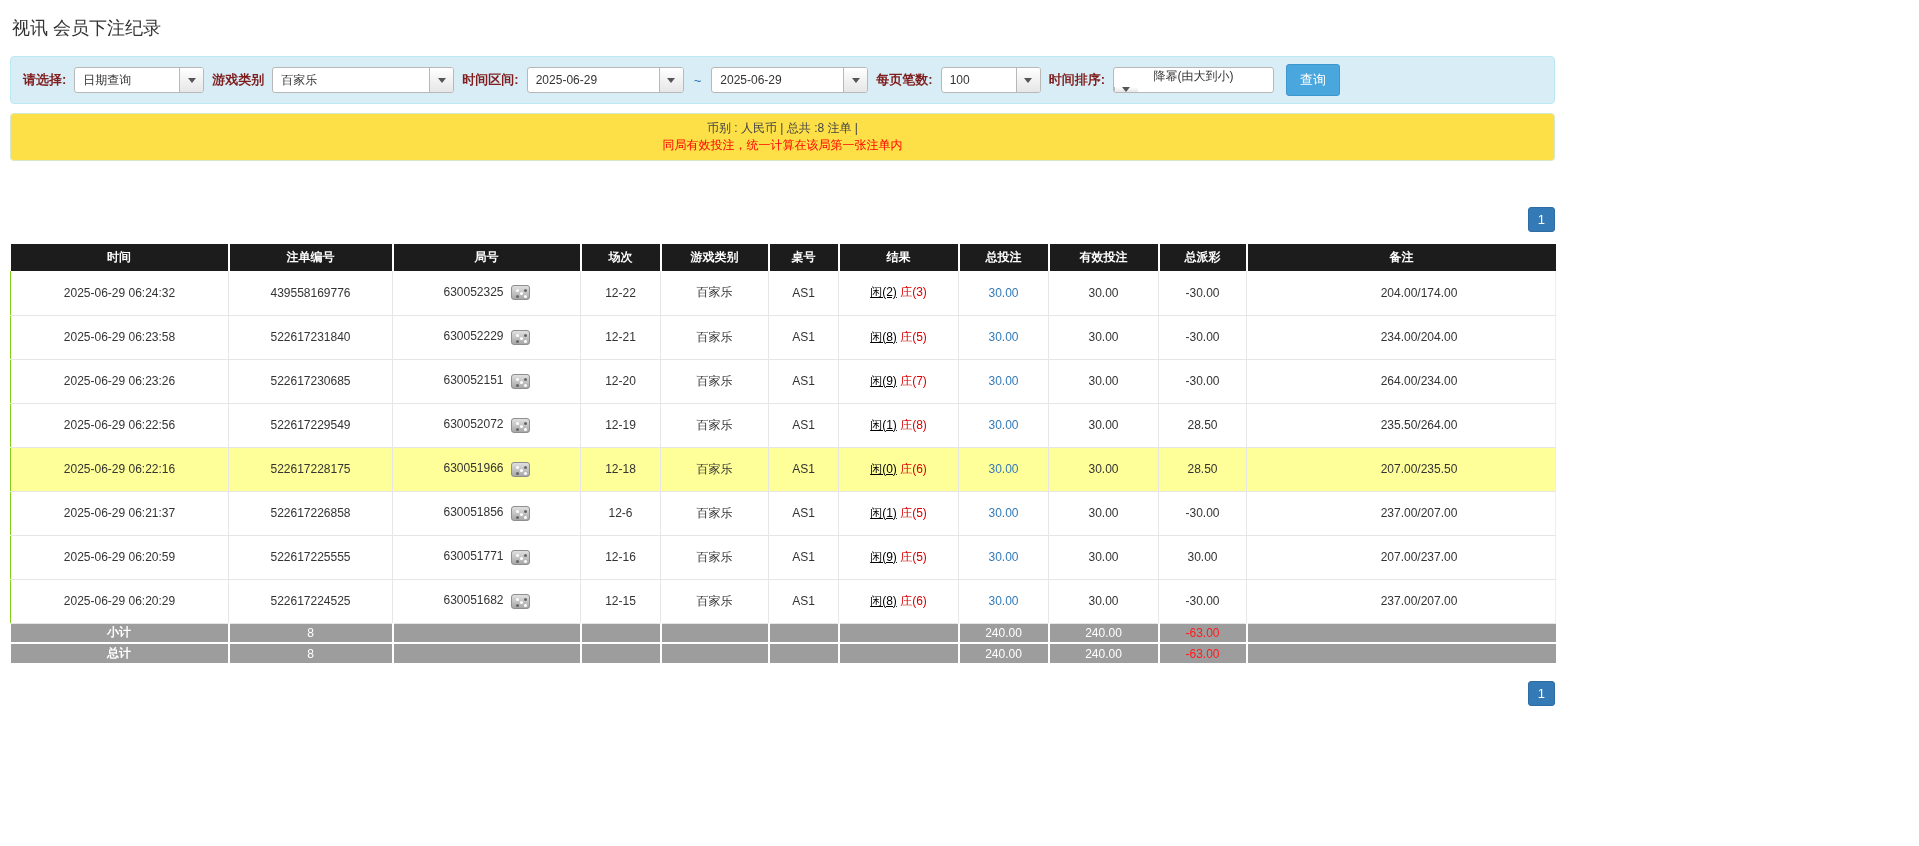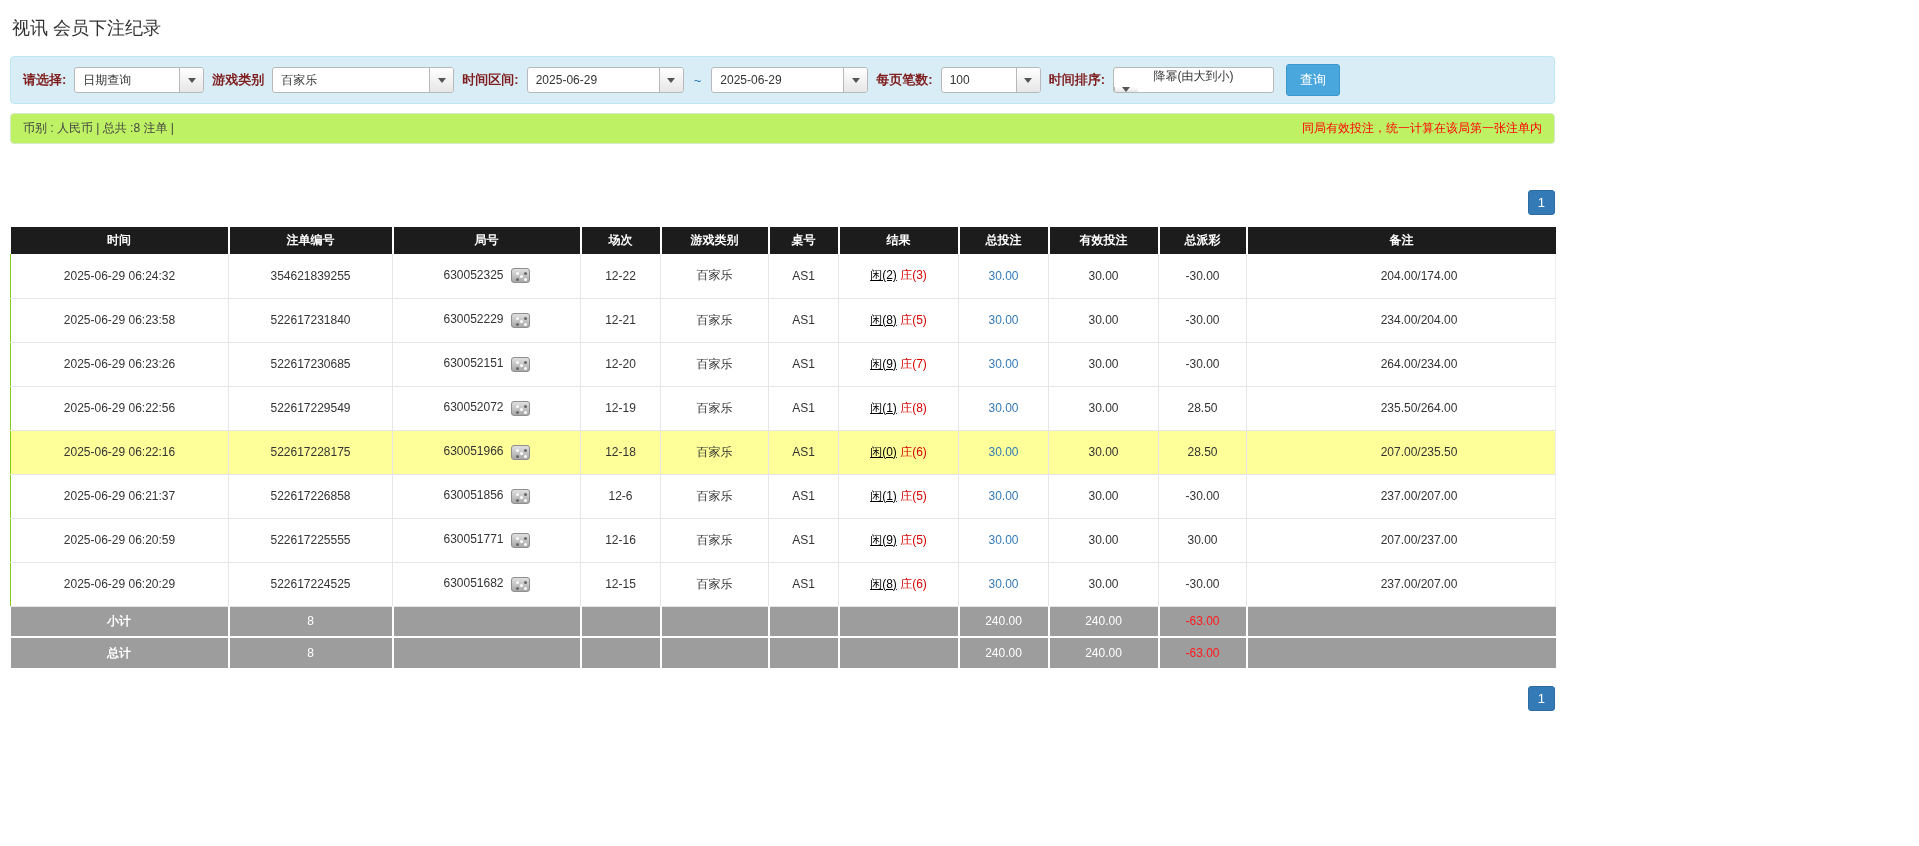--- a/index.html
+++ b/index.html
@@ -82,27 +82,28 @@
     cursor: pointer;
     margin-left: 4px;
   }
 
   
   .info-bar {
     display: flex;
     justify-content: space-between;
     align-items: center;
     width: 1545px;
-    background: #bef264;
+    background: #fde047;
     border: 1px solid #d6e9c6;
     border-radius: 4px;
     padding: 6px 12px;
     margin-top: 9px;
     font-size: 12px;
     color: #444;
+    flex-direction: column;
   }
   .info-bar .notice { color: #ff0000; }
 
   
   .pagination { display: flex; justify-content: flex-end; width: 1545px; }
   .pagination.top { margin: 46px 0 12px; }
   .pagination.bottom { margin-top: 18px; }
   .page-btn {
     display: inline-block;
     background: #337ab7;
@@ -164,21 +165,21 @@
     width: 3px; height: 3px;
     border-radius: 50%;
     background: #fff;
     top: 3px; left: 4px;
     box-shadow: 8px 6px 0 #fff, 8px 0 0 #666, 0 6px 0 #666, 4px 3px 0 #fff;
   }
 
   .data-table tfoot td {
     background: #9d9d9d;
     color: #fff;
-    height: 31px;
+    height: 20px;
     text-align: center;
     font-size: 12px;
   }
   .data-table tfoot td + td { border-left: 2px solid #fff; }
   .data-table tfoot tr + tr td { border-top: 2px solid #fff; }
   .data-table tfoot td.flabel-cell { font-weight: bold; color: #fff; }
   .data-table tfoot td.neg { color: #ff1a1a; }
 </style>
 </head>
 <body>
@@ -272,21 +273,21 @@
         <th>结果</th>
         <th>总投注</th>
         <th>有效投注</th>
         <th>总派彩</th>
         <th>备注</th>
       </tr>
     </thead>
     <tbody>
         <tr class="data-row">
     <td>2025-06-29 06:24:32</td>
-    <td>354621839255</td>
+    <td>439558169776</td>
     <td>
       <span>630052325</span><span class="dice"></span>
     </td>
     <td>12-22</td>
     <td>百家乐</td>
     <td>AS1</td>
     <td>
       <span class="player">闲(2)</span>
       <span class="banker">庄(3)</span>
     </td>

